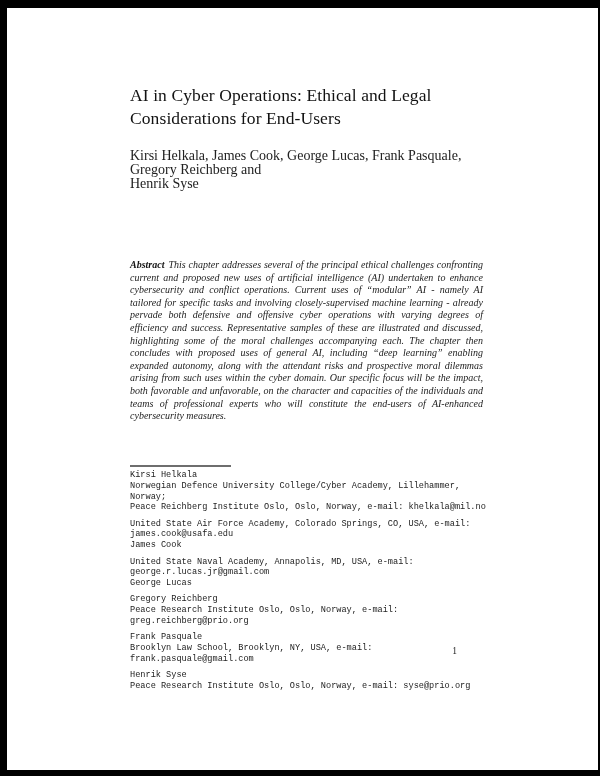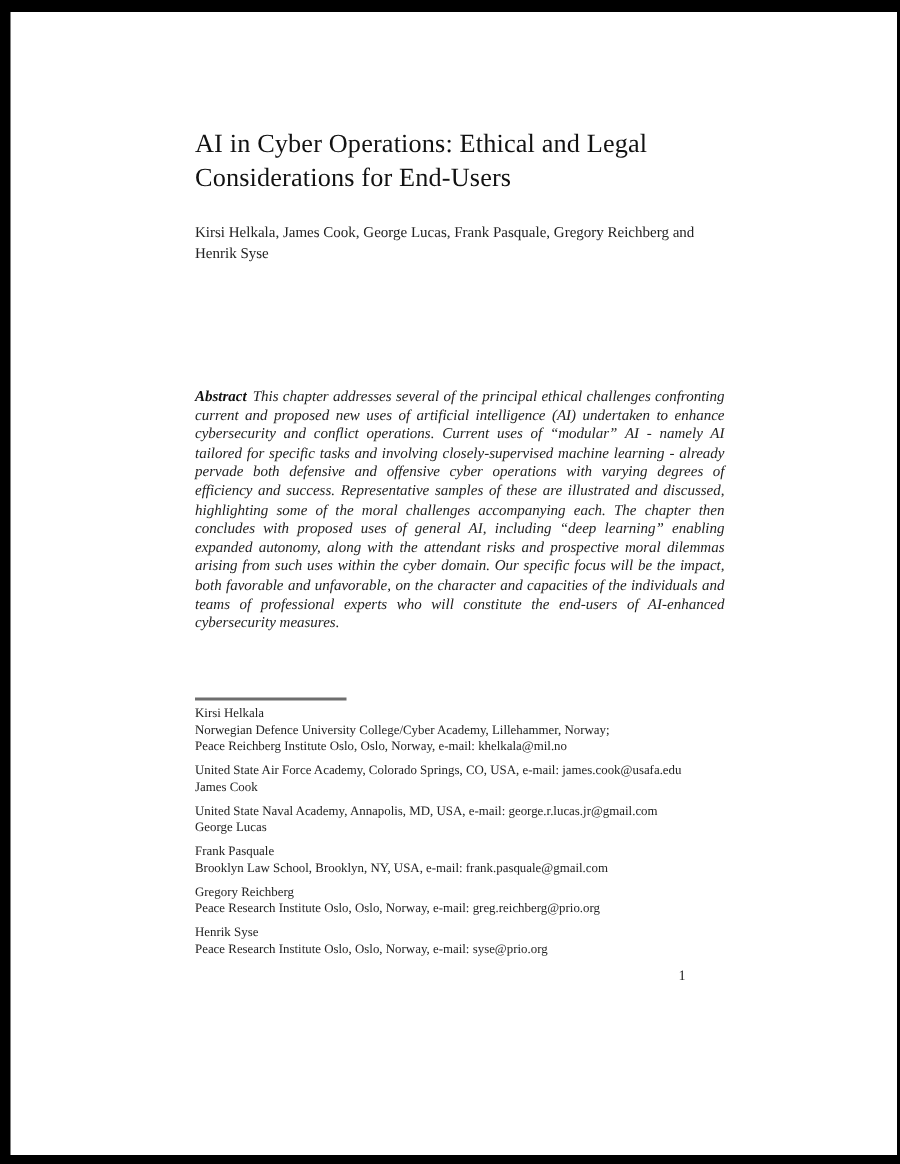--- a/index.html
+++ b/index.html
@@ -16,37 +16,37 @@
     background:#ffffff;
     color:#1f1f1f;
   }
   .title{
     position:absolute;left:123px;top:76px;width:358px;
     font-size:17.5px;font-weight:normal;line-height:22.5px;
     color:#121212;letter-spacing:0.1px;
   }
   .authors{
     position:absolute;left:123px;top:141px;width:358px;
-    font-size:10px;line-height:14px;color:#222;
+    font-size:14px;line-height:14px;color:#222;
   }
   .abstract{
     position:absolute;left:123px;top:251px;width:353px;
     font-size:10px;line-height:12.6px;
     text-align:justify;color:#222;font-style:italic;
   }
   .abstract b{margin-right:4px;color:#121212;}
   .fn-rule{
     position:absolute;left:123px;top:457px;
     width:101px;height:2px;background:#6e6e6e;
   }
   .footnotes{
     position:absolute;left:123px;top:462px;width:358px;
     font-size:8.6px;line-height:10.8px;color:#222;
   }
-  .fn{margin-bottom:5.5px;}
+  .fn{margin-bottom:5.5px;font-family:Liberation Mono, monospace;}
   .page-num{
     position:absolute;left:123px;top:638px;width:327px;
     text-align:right;font-size:9.5px;color:#222;
   }
 </style>
 </head>
 <body>
 
 <div class="page">
 
@@ -74,26 +74,26 @@
     </div>
     <div class="fn">
       <div>United State Air Force Academy, Colorado Springs, CO, USA, e-mail: james.cook@usafa.edu</div>
       <div>James Cook</div>
     </div>
     <div class="fn">
       <div>United State Naval Academy, Annapolis, MD, USA, e-mail: george.r.lucas.jr@gmail.com</div>
       <div>George Lucas</div>
     </div>
     <div class="fn">
+      <div>Gregory Reichberg</div>
+      <div>Peace Research Institute Oslo, Oslo, Norway, e-mail: greg.reichberg@prio.org</div>
+    </div>
+    <div class="fn">
       <div>Frank Pasquale</div>
       <div>Brooklyn Law School, Brooklyn, NY, USA, e-mail: frank.pasquale@gmail.com</div>
-    </div>
-    <div class="fn">
-      <div>Gregory Reichberg</div>
-      <div>Peace Research Institute Oslo, Oslo, Norway, e-mail: greg.reichberg@prio.org</div>
     </div>
     <div class="fn">
       <div>Henrik Syse</div>
       <div>Peace Research Institute Oslo, Oslo, Norway, e-mail: syse@prio.org</div>
     </div>
   </div>
 
   <div class="page-num">1</div>
 
 </div>

